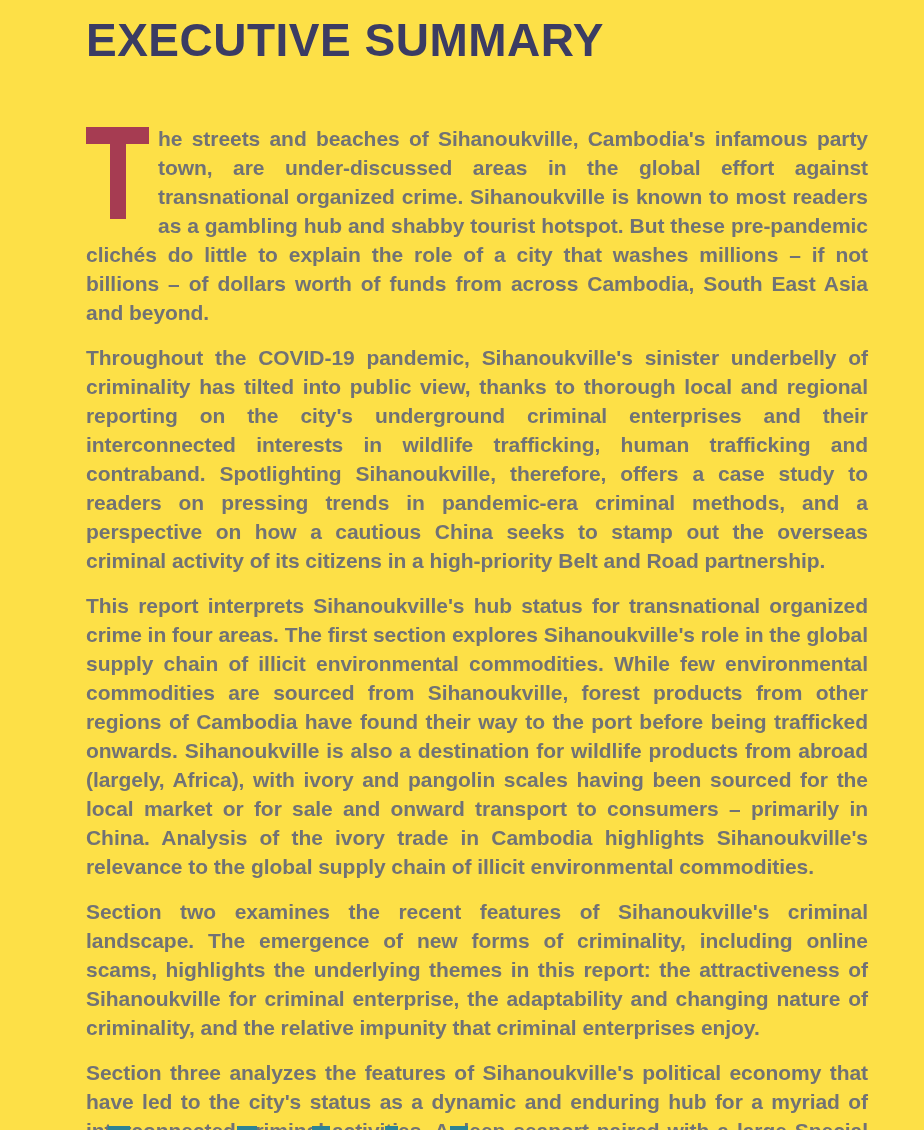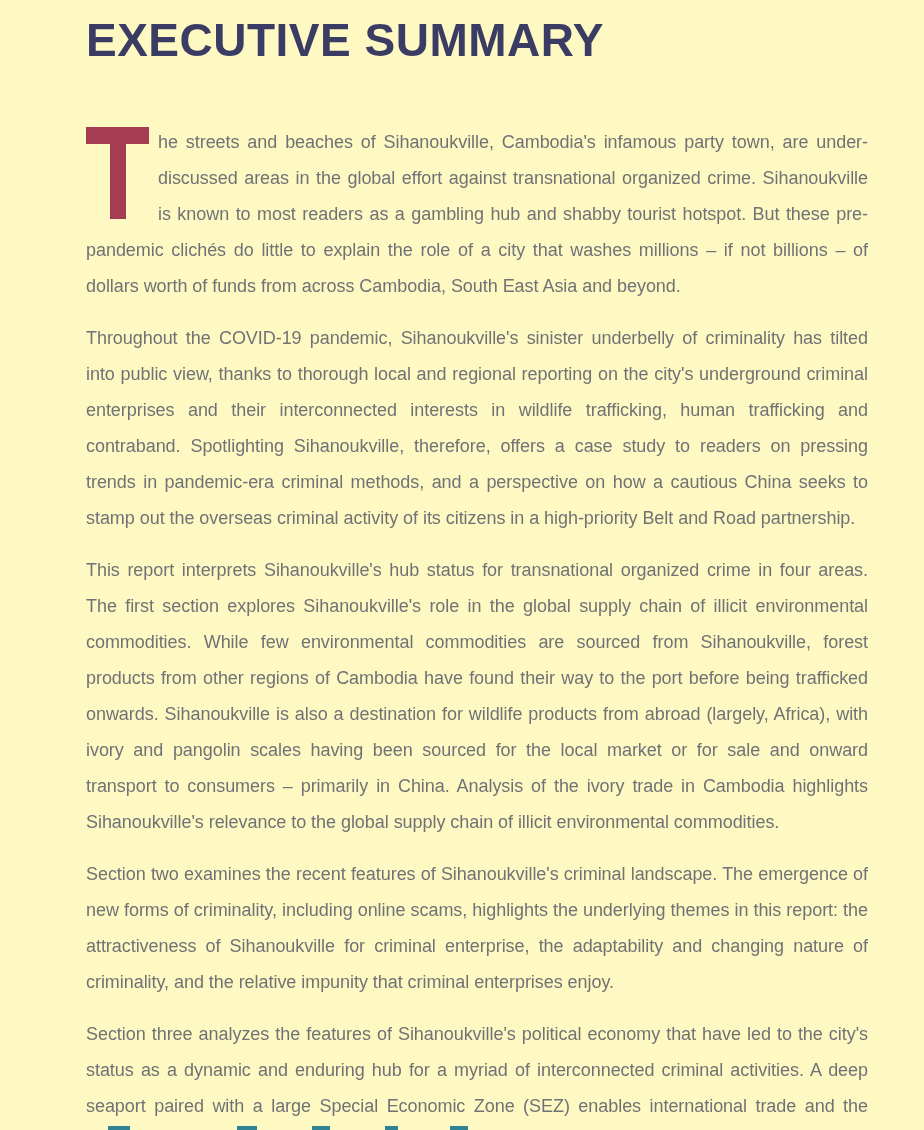--- a/index.html
+++ b/index.html
@@ -12,41 +12,42 @@
     height: 1130px;
     position: relative;
     overflow: hidden;
     font-family: "Liberation Sans", "DejaVu Sans", sans-serif;
   }
   .page {
     position: absolute;
     inset: 0;
     padding: 16px 56px 10px 86px;
     box-sizing: border-box;
-    background: #fef9c3;
+    background: #fde047;
   }
   .page-title {
     margin: 0;
     font-family: "Liberation Sans", sans-serif;
     font-weight: 800;
     font-size: 46px;
     line-height: 1.05;
     letter-spacing: 0.5px;
     color: #3b3c63;
   }
   .content {
     margin-top: 60px;
   }
   .body-para {
     margin: 0 0 16px 0;
-    font-size: 18px;
-    line-height: 36px;
+    font-size: 21px;
+    line-height: 29px;
     text-align: justify;
     color: #717275;
     letter-spacing: -0.05px;
+    font-weight: bold;
   }
   
   .dropcap {
     float: left;
     width: 63px;
     height: 92px;
     margin: 3px 9px 0 0;
     display: block;
     position: relative;
   }

